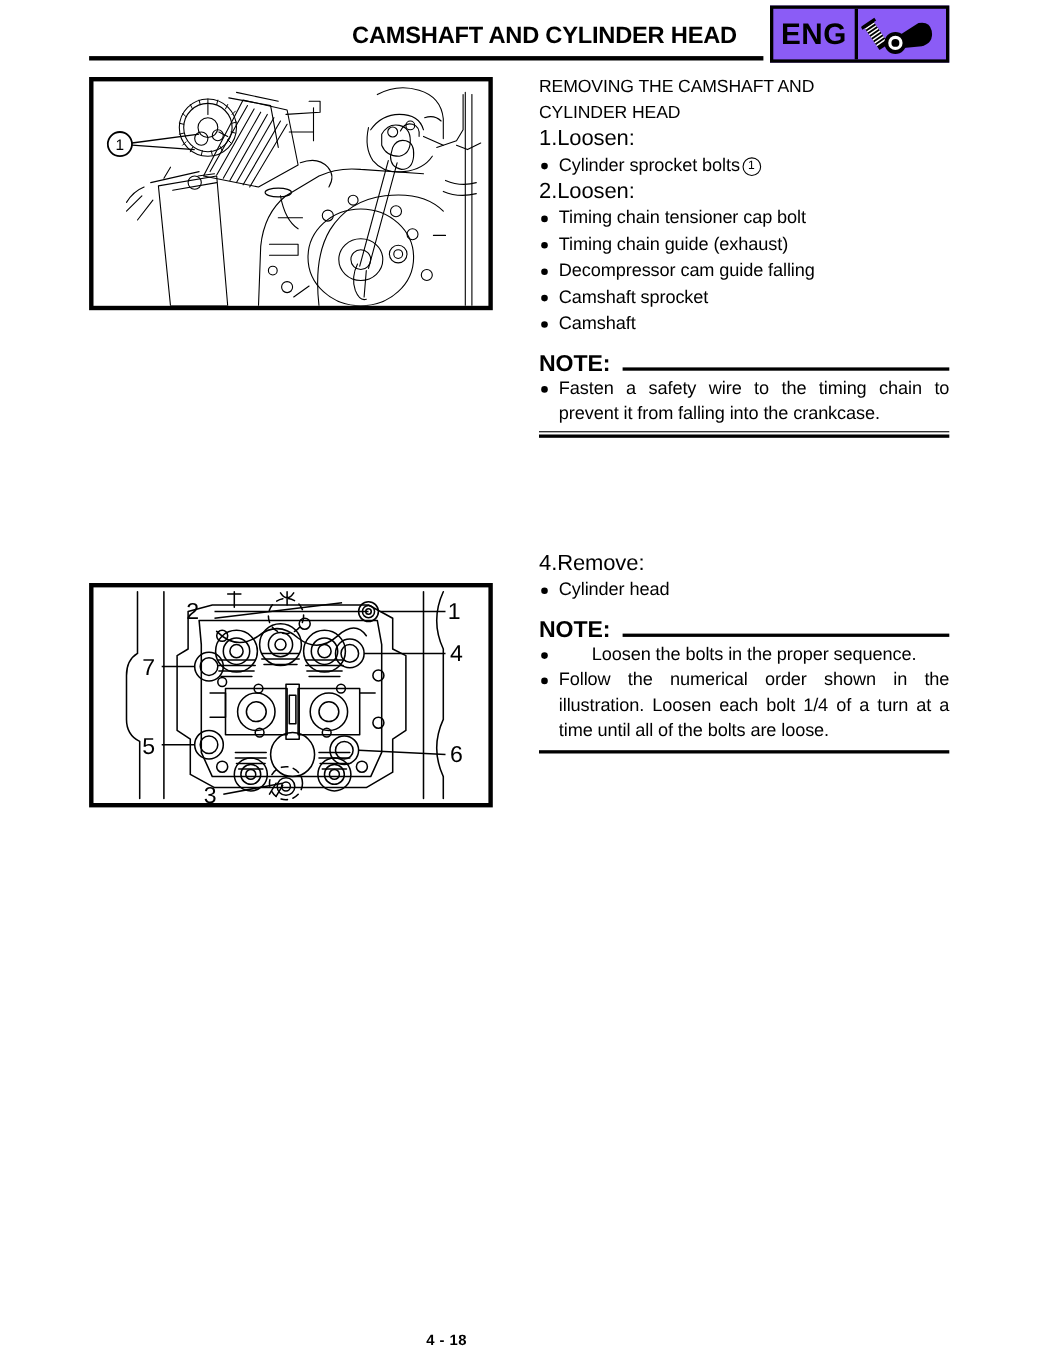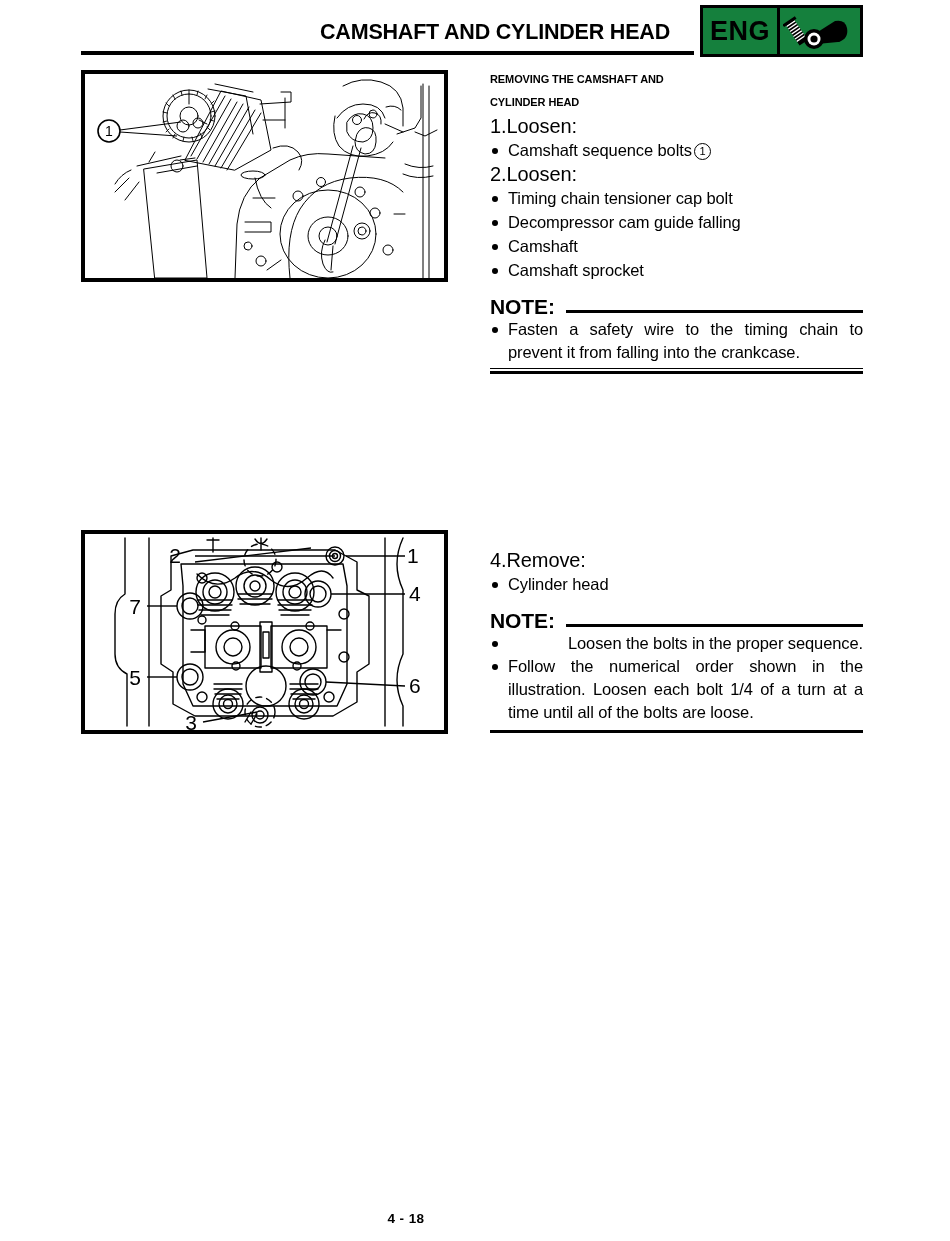--- a/index.html
+++ b/index.html
@@ -50,21 +50,21 @@
   }
   #eng-box {
     position: absolute;
     left: 700px;
     top: 5px;
     width: 163px;
     height: 52px;
     border: 3px solid #000;
     box-sizing: border-box;
     display: flex;
-    background: #15803d;
+    background: #8b5cf6;
   }
   #eng-label {
     width: 74px;
     border-right: 3px solid #000;
     display: flex;
     align-items: center;
     justify-content: center;
     font-size: 27px;
     font-weight: bold;
     letter-spacing: 0.5px;
@@ -91,26 +91,26 @@
   
   #content-col {
     position: absolute;
     left: 490px;
     top: 68px;
     width: 373px;
   }
   #content-col-2 {
     position: absolute;
     left: 490px;
-    top: 548px;
+    top: 500px;
     width: 373px;
   }
   .sec-heading {
-    font-size: 11px;
-    font-weight: bold;
+    font-size: 16px;
+    font-weight: normal;
     line-height: 23px;
     letter-spacing: -0.1px;
   }
   .step {
     font-size: 20px;
     line-height: 24px;
     letter-spacing: -0.1px;
     white-space: nowrap;
   }
   .bullet-line {
@@ -175,21 +175,21 @@
   .note-item::before {
     content: "";
     position: absolute;
     left: 2px;
     top: 9px;
     width: 6px;
     height: 6px;
     border-radius: 50%;
     background: #000;
   }
-  .note-item.nowrap { white-space: nowrap; text-align: right; }
+  .note-item.nowrap { white-space: nowrap; text-align: center; }
   .note-foot-double {
     margin-top: 4px;
     border-top: 1px solid #000;
     padding-top: 2px;
   }
   .note-foot-double .thick {
     height: 3px;
     background: #000;
   }
   .note-foot-single {
@@ -482,36 +482,39 @@
     </svg>
   </div>
 
   <div id="content-col">
 
     <div class="sec-heading">REMOVING THE CAMSHAFT AND</div>
     <div class="sec-heading">CYLINDER HEAD</div>
 
     <div class="step">1.Loosen:</div>
     <div class="bullet-line">
-      <span>Camshaft sequence bolts</span><span class="circ-num">1</span>
+      <span>Cylinder sprocket bolts</span><span class="circ-num">1</span>
     </div>
 
     <div class="step">2.Loosen:</div>
     <div class="bullet-line">
       <span>Timing chain tensioner cap bolt</span>
     </div>
 
     <div class="bullet-line">
+      <span>Timing chain guide (exhaust)</span>
+    </div>
+    <div class="bullet-line">
       <span>Decompressor cam guide falling</span>
     </div>
     <div class="bullet-line">
+      <span>Camshaft sprocket</span>
+    </div>
+    <div class="bullet-line">
       <span>Camshaft</span>
-    </div>
-    <div class="bullet-line">
-      <span>Camshaft sprocket</span>
     </div>
 
     <div class="note-block">
       <div class="note-head">
         <span class="note-word">NOTE:</span>
         <span class="note-rule"></span>
       </div>
       <div class="note-item">Fasten a safety wire to the timing chain to prevent it from falling into the crankcase.</div>
       <div class="note-foot-double">
         <div class="thick"></div>

